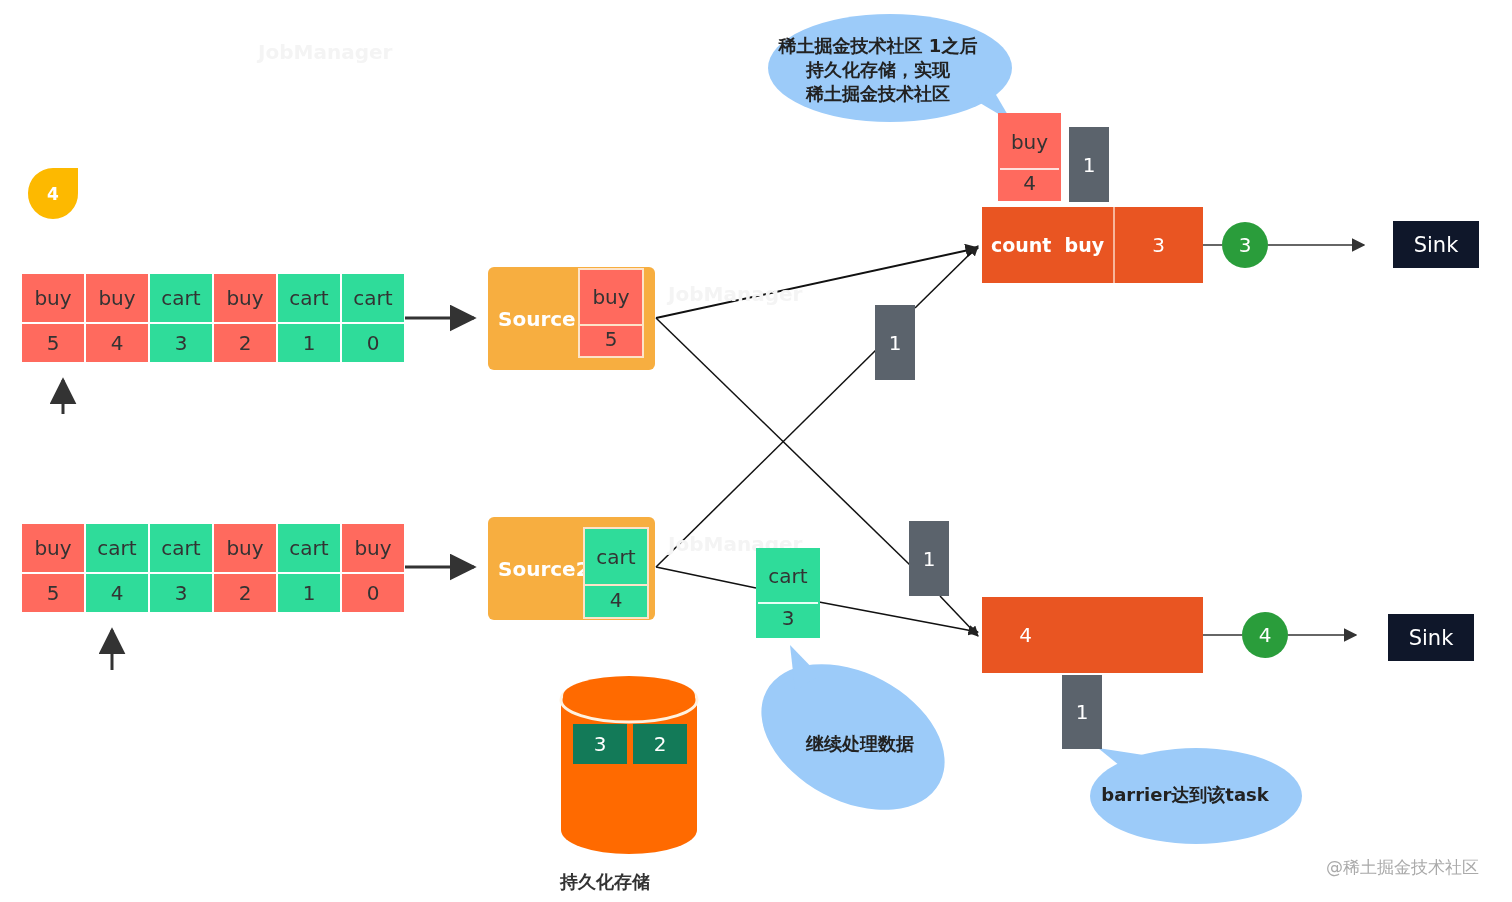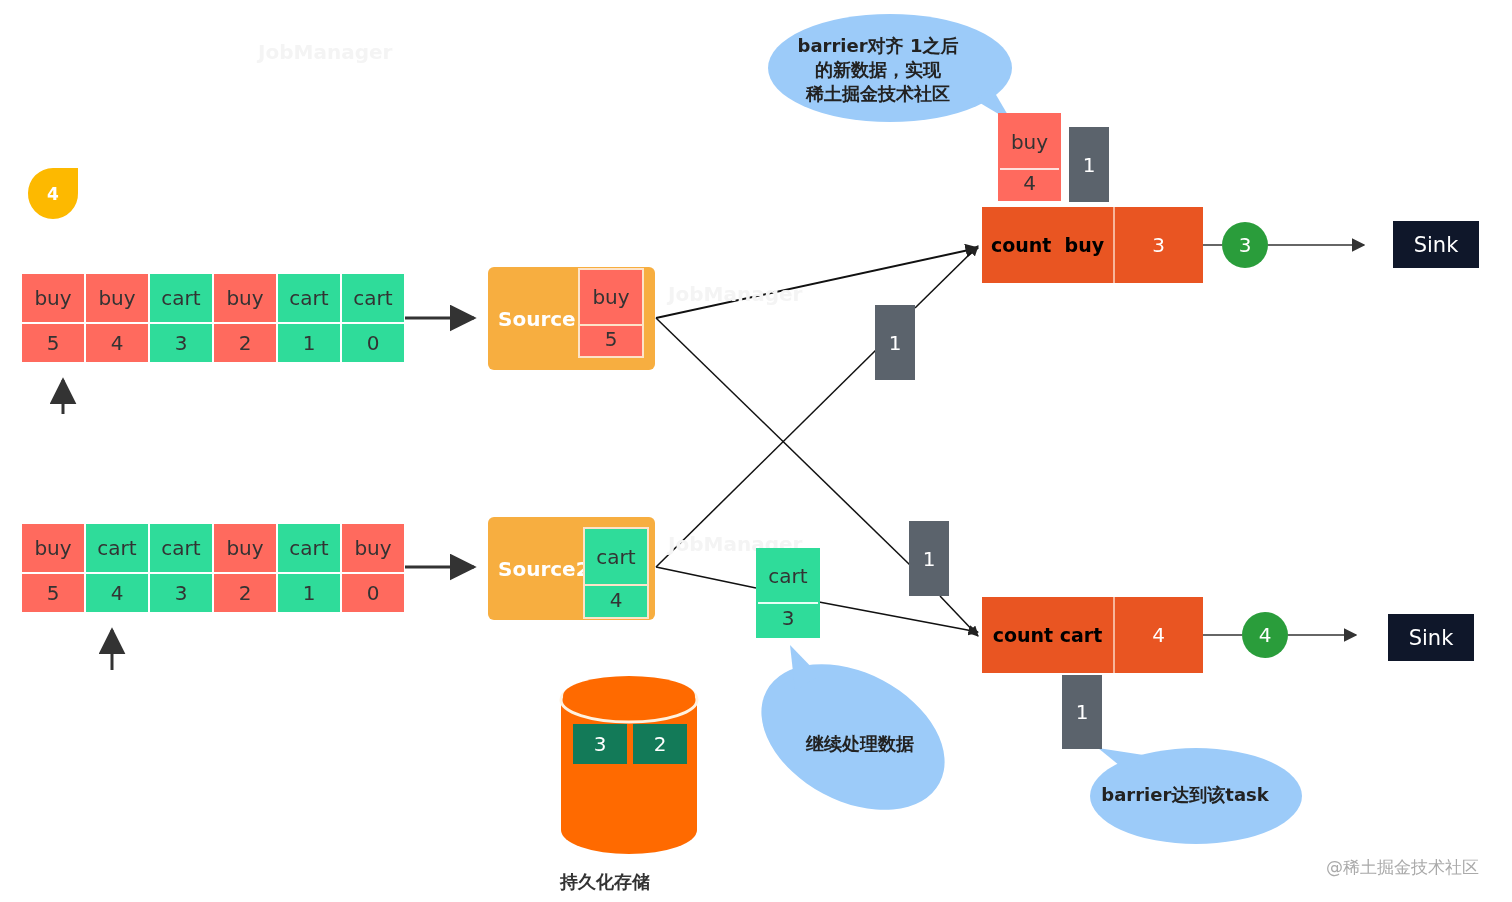--- a/index.html
+++ b/index.html
@@ -11,21 +11,21 @@
   .queue { position:absolute; }
   .q-col { position:absolute; top:0; width:62px; height:88px; }
   .q-col .top { position:absolute; left:0; top:0; width:62px; height:48px; display:flex; align-items:center; justify-content:center; font-size:20px; color:#333; }
   .q-col .bot { position:absolute; left:0; top:50px; width:62px; height:38px; display:flex; align-items:center; justify-content:center; font-size:20px; color:#333; }
   .source { position:absolute; background:#f7ae40; border-radius:6px; width:167px; height:103px; }
   .source .label { position:absolute; left:10px; top:0; height:100%; display:flex; align-items:center; color:#fff; font-weight:bold; font-size:20px; }
   .rec { position:absolute; border:2px solid #fde3c8; box-sizing:border-box; }
   .rec .t { position:absolute; left:0; right:0; top:0; display:flex; align-items:center; justify-content:center; font-size:20px; color:#333; border-bottom:2px solid #fde3c8; }
   .rec .b { position:absolute; left:0; right:0; bottom:0; display:flex; align-items:center; justify-content:center; font-size:20px; color:#333; }
   .op { position:absolute; background:#e95522; height:76px; display:flex; }
-  .op .name { width:131px; height:100%; display:flex; align-items:center; justify-content:center; color:#000000; font-weight:bold; font-size:19px; border-right:2px solid #f7b59a; }
+  .op .name { width:131px; height:100%; display:flex; align-items:center; justify-content:center; color:#ffffff; font-weight:bold; font-size:19px; border-right:2px solid #f7b59a; }
   .op .val { width:87px; height:100%; display:flex; align-items:center; justify-content:center; color:#fff; font-size:20px; }
   .barrier { position:absolute; background:#5b636c; width:40px; display:flex; align-items:center; justify-content:center; color:#fff; font-size:20px; }
   .circle { position:absolute; width:46px; height:46px; border-radius:50%; background:#2a9d3b; color:#fff; display:flex; align-items:center; justify-content:center; font-size:20px; }
   .sink { position:absolute; background:#0f172a; color:#fff; display:flex; align-items:center; justify-content:center; font-size:21px; width:86px; height:47px; }
   .bubble-text { position:absolute; color:#222; font-weight:bold; font-size:18px; text-align:center; line-height:24px; }
   .storage-rec { position:absolute; background:#137a58; color:#fff; width:54px; height:40px; display:flex; align-items:center; justify-content:center; font-size:20px; }
   .watermark { position:absolute; color:#f4f4f4; font-size:20px; font-weight:bold; }
   svg { position:absolute; left:0; top:0; }
 </style>
 </head>
@@ -173,37 +173,36 @@
   <div class="t" style="height:53px;border-bottom-color:#ffe0dc;">buy</div>
   <div class="b" style="height:33px;">4</div>
 </div>
 <div class="barrier" style="left:1069px;top:127px;height:75px;">1</div>
 
 <div class="op" style="left:982px;top:207px;width:221px;">
   <div class="name" style="white-space:pre;">count  buy</div>
   <div class="val">3</div>
 </div>
 <div class="op" style="left:982px;top:597px;width:221px;">
-  <div class="name">count cart</div>
   <div class="val">4</div>
 </div>
 
 <div class="barrier" style="left:1062px;top:675px;height:74px;">1</div>
 
 <div class="circle" style="left:1222px;top:222px;">3</div>
 <div class="circle" style="left:1242px;top:612px;">4</div>
 
 <div class="sink" style="left:1393px;top:221px;">Sink</div>
 <div class="sink" style="left:1388px;top:614px;">Sink</div>
 
 <div class="storage-rec" style="left:573px;top:724px;">3</div>
 <div class="storage-rec" style="left:633px;top:724px;">2</div>
 <div class="abs" style="left:560px;top:870px;width:130px;text-align:left;font-weight:bold;font-size:18px;color:#333;">持久化存储</div>
 
 <div class="bubble-text" style="left:778px;top:34px;width:200px;">
-  <div>barrier对齐 1之后</div>
-  <div>的新数据，实现</div>
+  <div>稀土掘金技术社区 1之后</div>
+  <div>持久化存储，实现</div>
   <div>稀土掘金技术社区</div>
 </div>
 <div class="bubble-text" style="left:790px;top:732px;width:140px;font-family:Liberation Serif, serif;">继续处理数据</div>
 <div class="bubble-text" style="left:1095px;top:783px;width:180px;">barrier达到该task</div>
 
 <div class="abs" style="left:1326px;top:856px;font-size:17px;color:#aaa;">@稀土掘金技术社区</div>
 
 </body></html>

